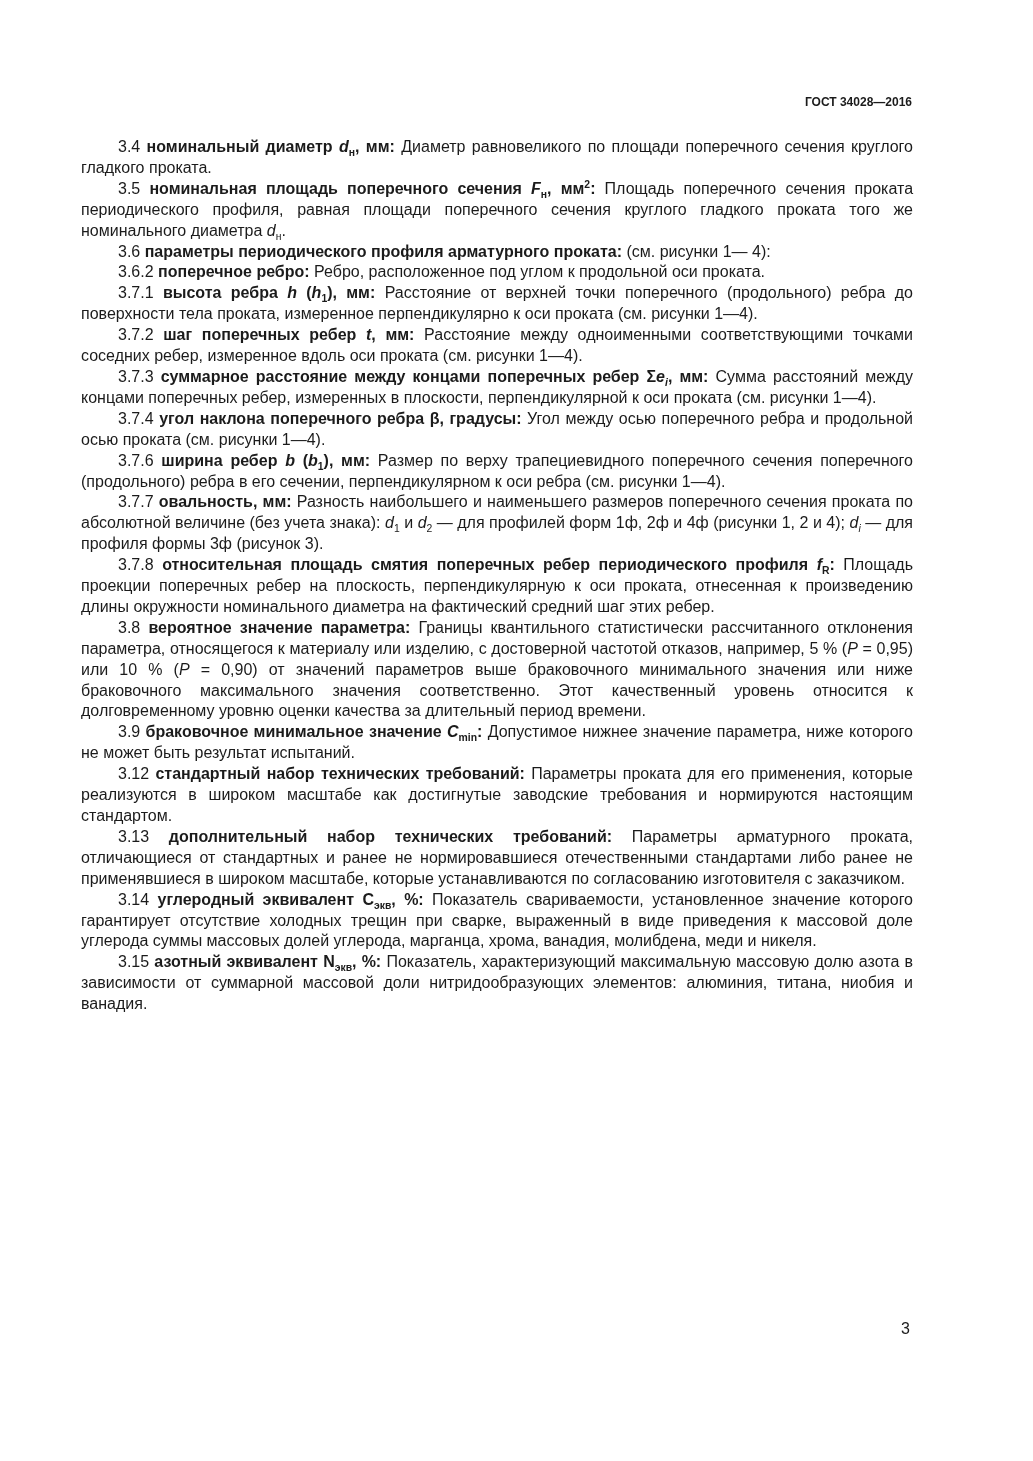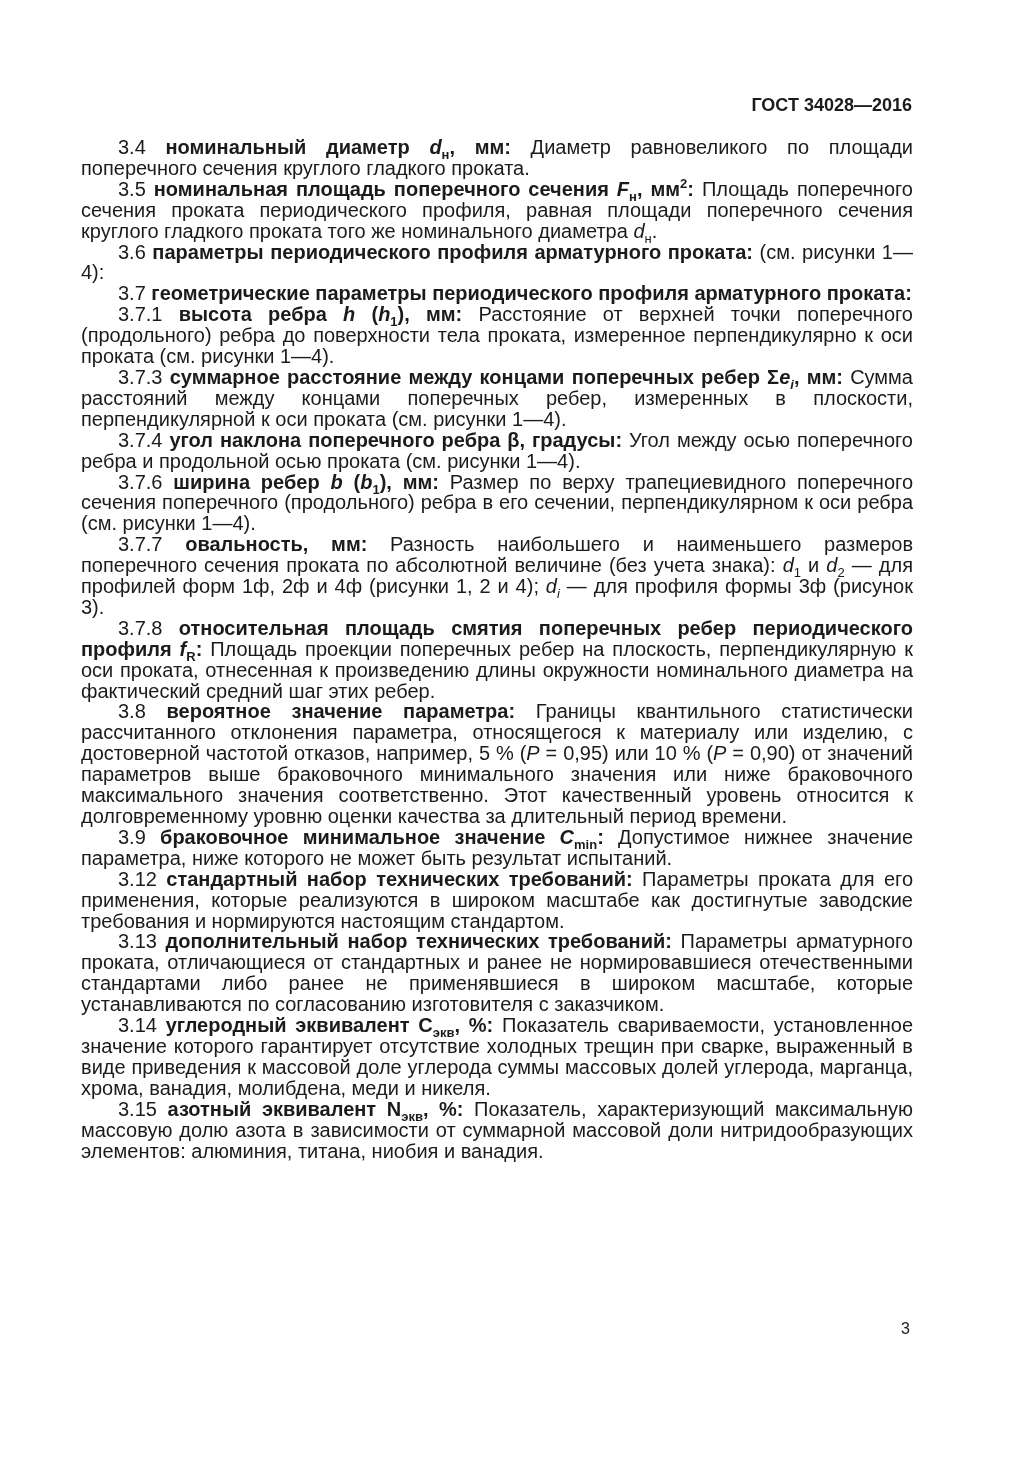--- a/index.html
+++ b/index.html
@@ -13,28 +13,28 @@
     position: absolute; left: 0; top: 0;
     width: 1033px; height: 1461px;
     background: #ffffff;
     overflow: hidden;
     color: #1b1b1b;
   }
   .doc-header {
     position: absolute;
     top: 95px; left: 80px; right: 121px;
     text-align: right;
-    font-size: 18px;
+    font-size: 12px;
     font-weight: bold;
   }
   .doc-body {
     position: absolute;
     top: 137px; left: 81px;
     width: 832px;
-    font-size: 20px;
+    font-size: 16px;
     line-height: 20.9px;
     text-align: justify;
   }
   p.clause {
     text-indent: 37px;
     margin: 0;
   }
   .b { font-weight: bold; }
   .i { font-style: italic; }
   sub, sup {
@@ -53,22 +53,23 @@
 
 <div class="page">
   <div class="doc-header">
     <span>ГОСТ 34028—2016</span>
   </div>
 
   <div class="doc-body" id="doc-body">
       <p class="clause"><span class="clause-num">3.4 </span><span class="b">номинальный диаметр </span><span class="b i">d</span><sub class="b">н</sub><span class="b">, мм:</span><span> Диаметр равновеликого по площади поперечного сечения круглого гладкого проката.</span></p>
       <p class="clause"><span class="clause-num">3.5 </span><span class="b">номинальная площадь поперечного сечения </span><span class="b i">F</span><sub class="b">н</sub><span class="b">, мм</span><sup class="b">2</sup><span class="b">:</span><span> Площадь поперечного сечения проката периодического профиля, равная площади поперечного сечения круглого гладкого проката того же номинального диаметра </span><span class="i">d</span><sub>н</sub><span>.</span></p>
       <p class="clause"><span class="clause-num">3.6 </span><span class="b">параметры периодического профиля арматурного проката:</span><span> (см. рисунки 1— 4):</span></p>
-      <p class="clause"><span class="clause-num">3.7 </span><span class="b">геометрические параметры периодического профиля арматурного проката:</span></p>
+      <p class="clause"><span class="clause-num">3.6.2 </span><span class="b">поперечное ребро:</span><span> Ребро, расположенное под углом к продольной оси проката.</span></p>
       <p class="clause"><span class="clause-num">3.7.1 </span><span class="b">высота ребра </span><span class="b i">h</span><span class="b"> (</span><span class="b i">h</span><sub class="b">1</sub><span class="b">), мм:</span><span> Расстояние от верхней точки поперечного (продольного) ребра до поверхности тела проката, измеренное перпендикулярно к оси проката (см. рисунки 1—4).</span></p>
+      <p class="clause"><span class="clause-num">3.7.2 </span><span class="b">шаг поперечных ребер </span><span class="b i">t</span><span class="b">, мм:</span><span> Расстояние между одноименными соответствующими точками соседних ребер, измеренное вдоль оси проката (см. рисунки 1—4).</span></p>
       <p class="clause"><span class="clause-num">3.7.3 </span><span class="b">суммарное расстояние между концами поперечных ребер </span><span class="b">Σ</span><span class="b i">e</span><sub class="b i">i</sub><span class="b">, мм:</span><span> Сумма расстояний между концами поперечных ребер, измеренных в плоскости, перпендикулярной к оси проката (см. рисунки 1—4).</span></p>
       <p class="clause"><span class="clause-num">3.7.4 </span><span class="b">угол наклона поперечного ребра </span><span class="b">β</span><span class="b">, градусы:</span><span> Угол между осью поперечного ребра и продольной осью проката (см. рисунки 1—4).</span></p>
       <p class="clause"><span class="clause-num">3.7.6 </span><span class="b">ширина ребер </span><span class="b i">b</span><span class="b"> (</span><span class="b i">b</span><sub class="b">1</sub><span class="b">), мм:</span><span> Размер по верху трапециевидного поперечного сечения поперечного (продольного) ребра в его сечении, перпендикулярном к оси ребра (см. рисунки 1—4).</span></p>
       <p class="clause"><span class="clause-num">3.7.7 </span><span class="b">овальность, мм:</span><span> Разность наибольшего и наименьшего размеров поперечного сечения проката по абсолютной величине (без учета знака): </span><span class="i">d</span><sub>1</sub><span> и </span><span class="i">d</span><sub>2</sub><span> — для профилей форм 1ф, 2ф и 4ф (рисунки 1, 2 и 4); </span><span class="i">d</span><sub class="i">i</sub><span> — для профиля формы 3ф (рисунок 3).</span></p>
       <p class="clause"><span class="clause-num">3.7.8 </span><span class="b">относительная площадь смятия поперечных ребер периодического профиля </span><span class="b i">f</span><sub class="b">R</sub><span class="b">:</span><span> Площадь проекции поперечных ребер на плоскость, перпендикулярную к оси проката, отнесенная к произведению длины окружности номинального диаметра на фактический средний шаг этих ребер.</span></p>
       <p class="clause"><span class="clause-num">3.8 </span><span class="b">вероятное значение параметра:</span><span> Границы квантильного статистически рассчитанного отклонения параметра, относящегося к материалу или изделию, с достоверной частотой отказов, например, 5 % (</span><span class="i">P</span><span> = 0,95) или 10 % (</span><span class="i">P</span><span> = 0,90) от значений параметров выше браковочного минимального значения или ниже браковочного максимального значения соответственно. Этот качественный уровень относится к долговременному уровню оценки качества за длительный период времени.</span></p>
       <p class="clause"><span class="clause-num">3.9 </span><span class="b">браковочное минимальное значение </span><span class="b i">C</span><sub class="b">min</sub><span class="b">:</span><span> Допустимое нижнее значение параметра, ниже которого не может быть результат испытаний.</span></p>
       <p class="clause"><span class="clause-num">3.12 </span><span class="b">стандартный набор технических требований:</span><span> Параметры проката для его применения, которые реализуются в широком масштабе как достигнутые заводские требования и нормируются настоящим стандартом.</span></p>
       <p class="clause"><span class="clause-num">3.13 </span><span class="b">дополнительный набор технических требований:</span><span> Параметры арматурного проката, отличающиеся от стандартных и ранее не нормировавшиеся отечественными стандартами либо ранее не применявшиеся в широком масштабе, которые устанавливаются по согласованию изготовителя с заказчиком.</span></p>
       <p class="clause"><span class="clause-num">3.14 </span><span class="b">углеродный эквивалент </span><span class="b">C</span><sub class="b">экв</sub><span class="b">, %:</span><span> Показатель свариваемости, установленное значение которого гарантирует отсутствие холодных трещин при сварке, выраженный в виде приведения к массовой доле углерода суммы массовых долей углерода, марганца, хрома, ванадия, молибдена, меди и никеля.</span></p>

